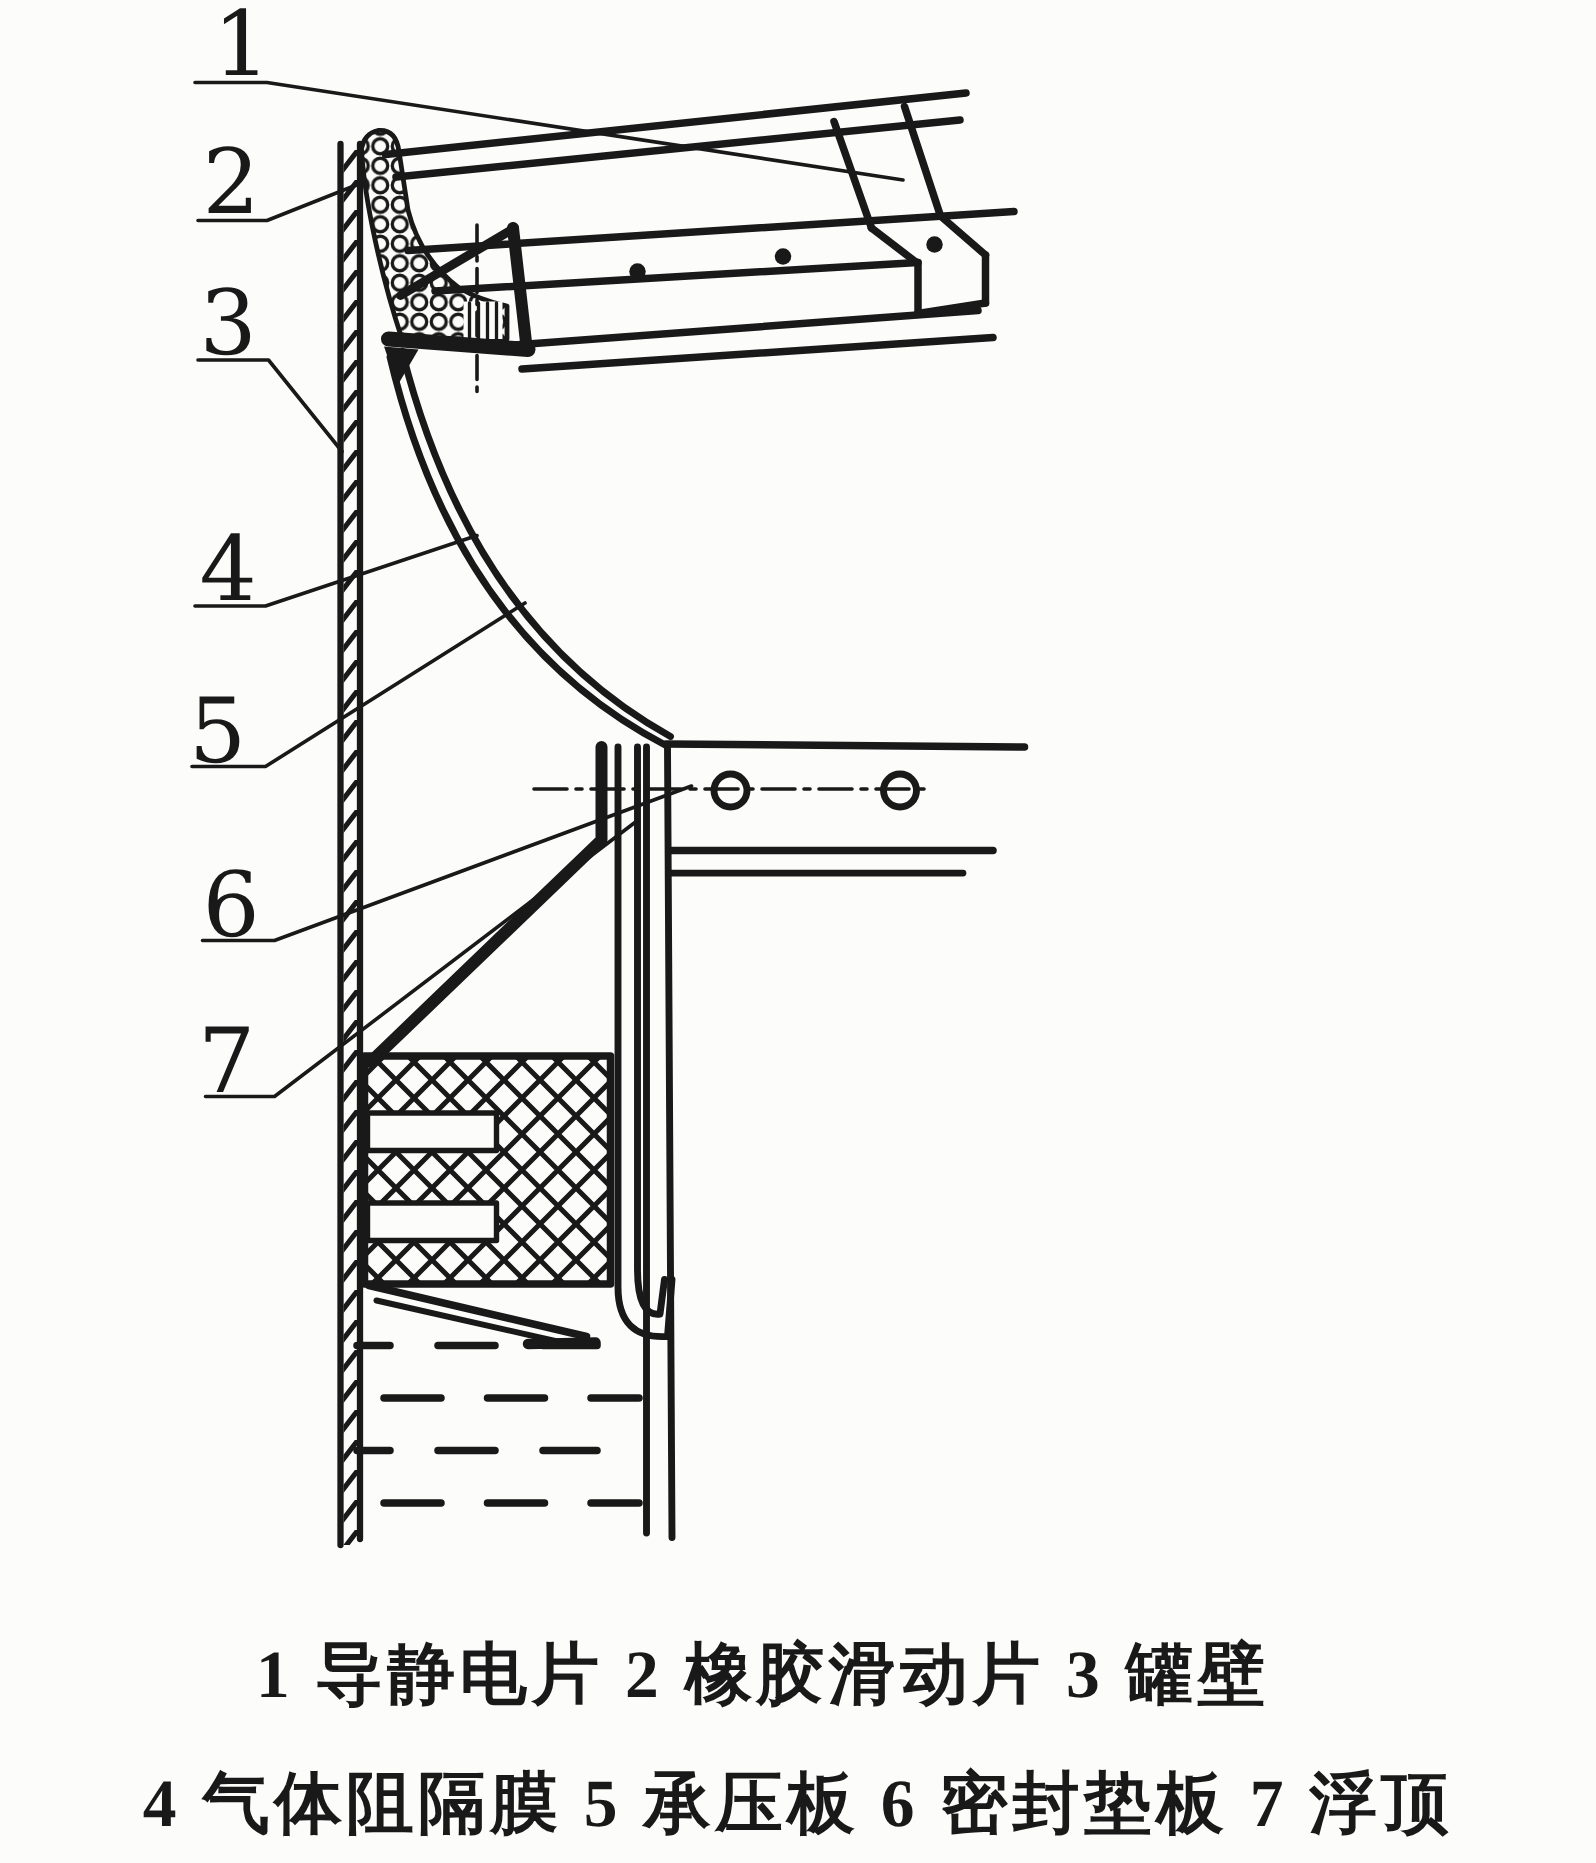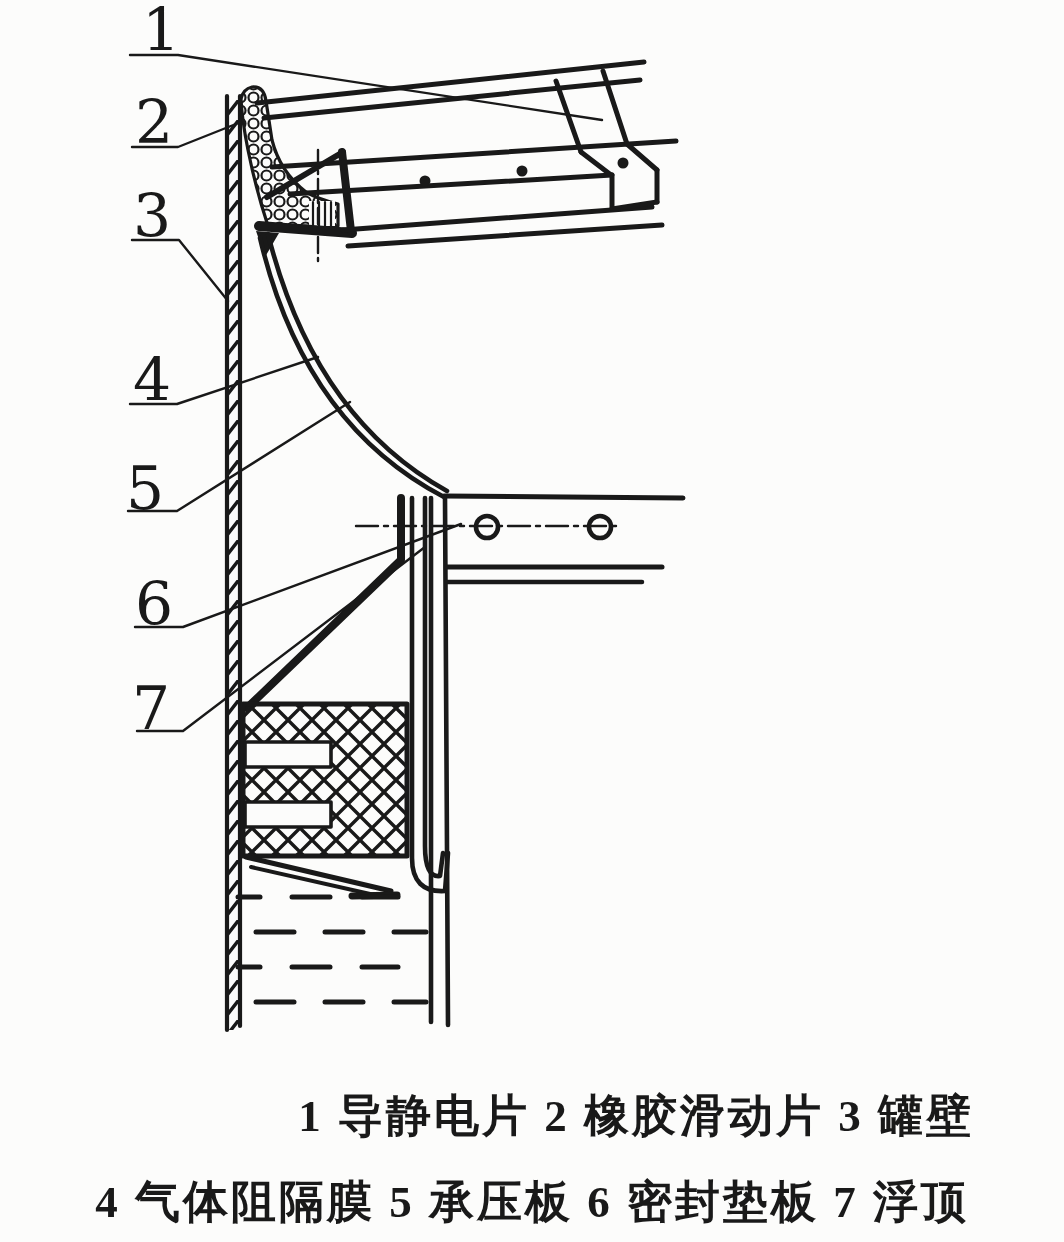--- a/index.html
+++ b/index.html
@@ -12,21 +12,21 @@
   svg.drawing{ position:absolute; left:0; top:0; color:var(--ink); }
   .callout-num{
     position:absolute; font-family:"DejaVu Serif", serif;
     font-size:60px; line-height:1; color:var(--ink); font-weight:400;
   }
   .legend{
     position:absolute; left:0; width:1064px; text-align:center;
     font-family:"Liberation Serif", serif; font-weight:600;
     font-size:45px; letter-spacing:3px; color:var(--ink); white-space:nowrap;
   }
-  .legend.l1{ top:1086px; padding-right:90px; box-sizing:border-box;text-align:right; }
+  .legend.l1{ top:1086px; padding-right:47px; box-sizing:border-box; }
   .legend.l2{ top:1172px; }
 </style>
 </head>
 <body>
 
 <div class="page">
 
   <svg class="drawing" width="1064" height="1060" viewBox="0 0 1064 1060" stroke-linecap="round" stroke-linejoin="round">
     <defs>
       <pattern id="wallHatch" width="14" height="20" patternUnits="userSpaceOnUse">

